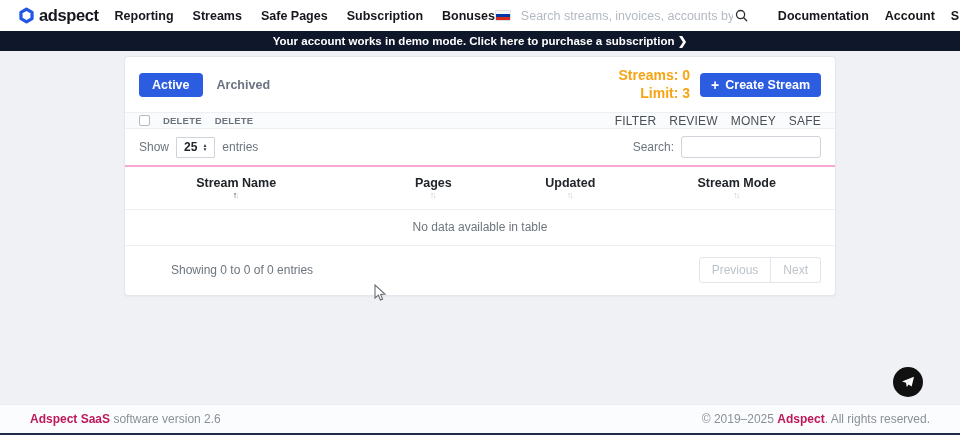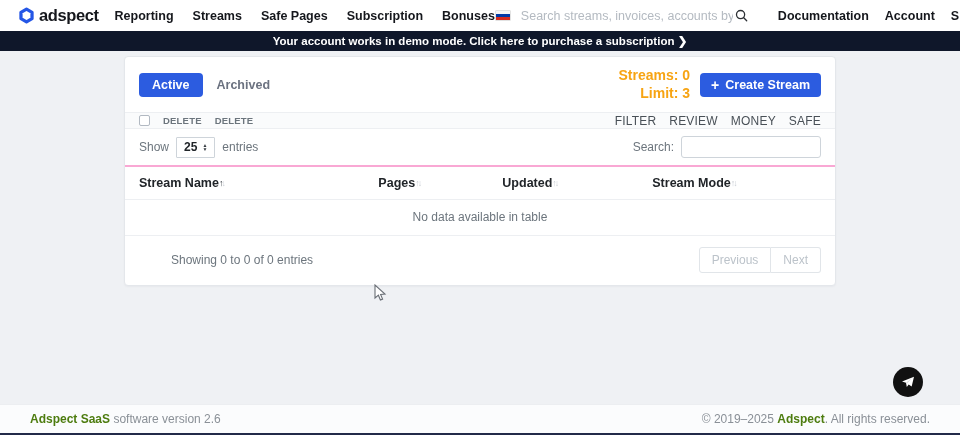--- a/index.html
+++ b/index.html
@@ -57,21 +57,21 @@
   .ctrl-left, .ctrl-right { display:flex; align-items:center; gap:7px; }
   .ctrl-label { font-size:12px; color:#6c757d; }
   .len-select { display:flex; align-items:center; gap:5px; border:1px solid #ced4da; border-radius:1px;
                 padding:2px 7px; height:21px; cursor:pointer; background:#fff; }
   .len-value { font-size:12px; font-weight:600; color:#212529; }
   .updown { display:flex; flex-direction:column; font-size:5px; color:#343a40; line-height:.9; }
   .search-input { border:1px solid #ced4da; border-radius:3px; height:22px; width:140px;
                   outline:none; padding:0 6px; font-size:12px; font-family:"Liberation Sans",sans-serif; }
 
   .thead { display:flex; padding:9px 14px; border-bottom:1px solid #edeff2; }
-  .th { display:flex; align-items:center; padding-right:14px; }
+  .th { display:flex; align-items:center; justify-content:space-between; padding-right:14px;flex-direction:column; }
   .th-0 { width:32%; } .th-1 { width:19%;margin-left:31px; } .th-2 { width:23%; } .th-3 { width:26%; padding-right:0; }
   .th-label { font-size:12.5px; font-weight:700; color:#212529; }
   .sort { font-size:9px; letter-spacing:-2px; color:#c9ced4; cursor:pointer; padding-right:2px; }
   .sort .on { color:#3a4047; }
 
   .empty-row { text-align:center; padding:10px 0 11px; font-size:12px; color:#6c757d;
                border-bottom:1px solid #edeff2; }
 
   .card-foot { display:flex; align-items:center; justify-content:space-between; padding:11px 14px 12px;margin-left:32px; }
   .foot-info { font-size:12px; color:#6c757d; }
@@ -82,21 +82,21 @@
   .page-next { border-radius:0 3px 3px 0; border-left:none; }
 
   
   .fab { position:absolute; left:893px; top:367px; width:30px; height:30px; border-radius:50%;
          background:#111111; display:flex; align-items:center; justify-content:center; cursor:pointer; }
 
   
   .footer { position:absolute; bottom:2px; left:0; width:960px; height:29px; background:#fbfcfd;
             border-top:1px solid #eceef1; display:flex; align-items:center; justify-content:space-between;
             padding:0 30px; font-size:12px; color:#8a9097; }
-  .footer b { color:#4d7c0f; font-weight:700; }
+  .footer b { color:#be185d; font-weight:700; }
   .bottom-strip { position:absolute; bottom:0; left:0; width:960px; height:2px; background:#222a49; }
 
   .cursor { position:absolute; left:374px; top:282px; pointer-events:none; }
 </style>
 </head>
 <body>
 
 <div class="navbar">
   <div class="brand">
     <span style="display:flex;">

